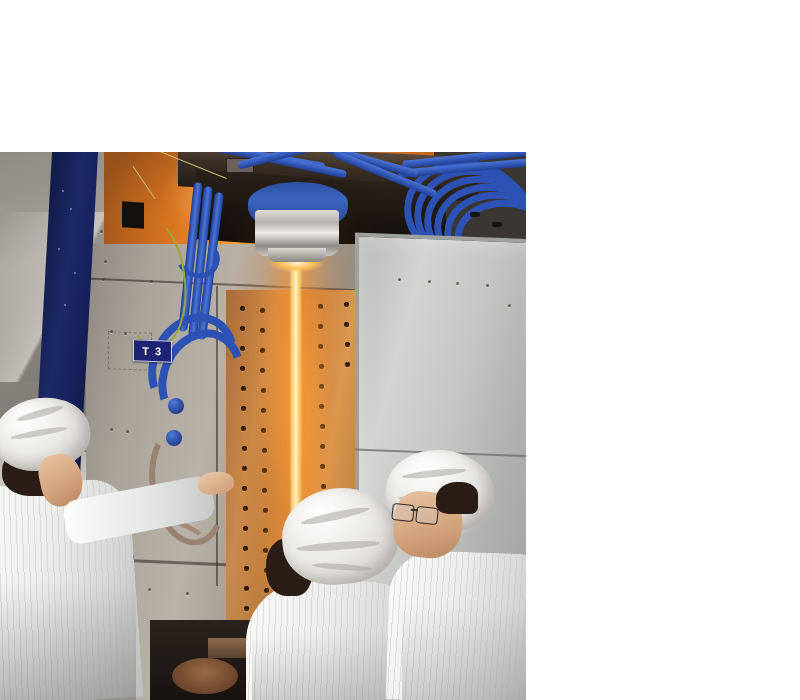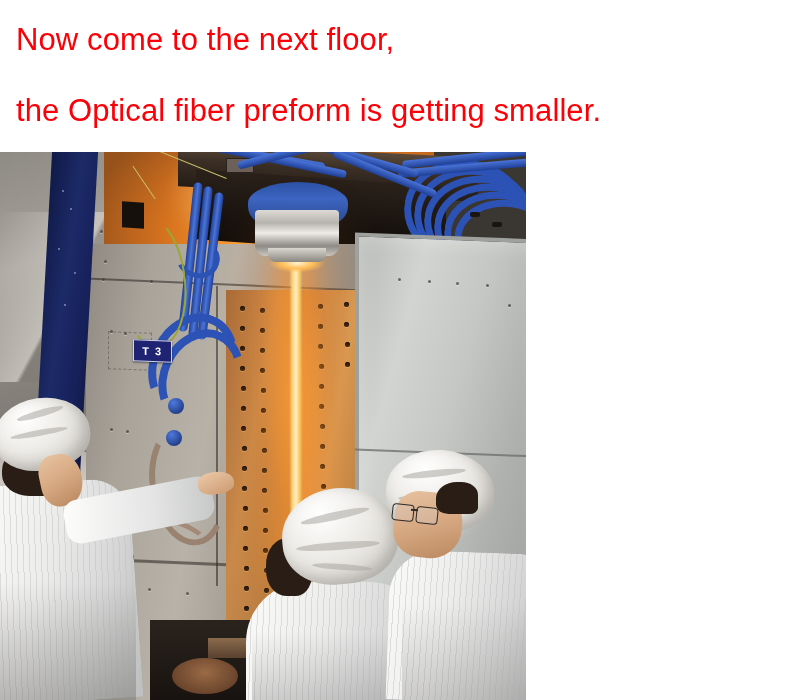--- a/index.html
+++ b/index.html
@@ -434,22 +434,20 @@
     width: 38px; height: 20px;
     background: linear-gradient(180deg,#8a6b4d,#5a4230);
   }
 </style>
 </head>
 <body>
 
 <div id="slide">
 
   <div class="caption-block">
-    <div class="caption-line caption-line-1">Now come to the next floor,</div>
-    <div class="caption-line caption-line-2">the Optical fiber preform is getting smaller.</div>
   </div>
 
   <div class="photo">
 
     <div class="bg-ceiling"></div>
     <div class="bg-ceiling-fold"></div>
     <div class="bg-lowroom"></div>
     <div class="bg-pipe-red" style="left:0;top:350px;width:128px;transform:skewY(-5deg);"></div>
     <div class="bg-pipe-red" style="left:0;top:362px;width:122px;transform:skewY(-5deg);"></div>
     <div class="bg-pipe-grey" style="left:8px;top:318px;width:2px;height:40px;"></div>

